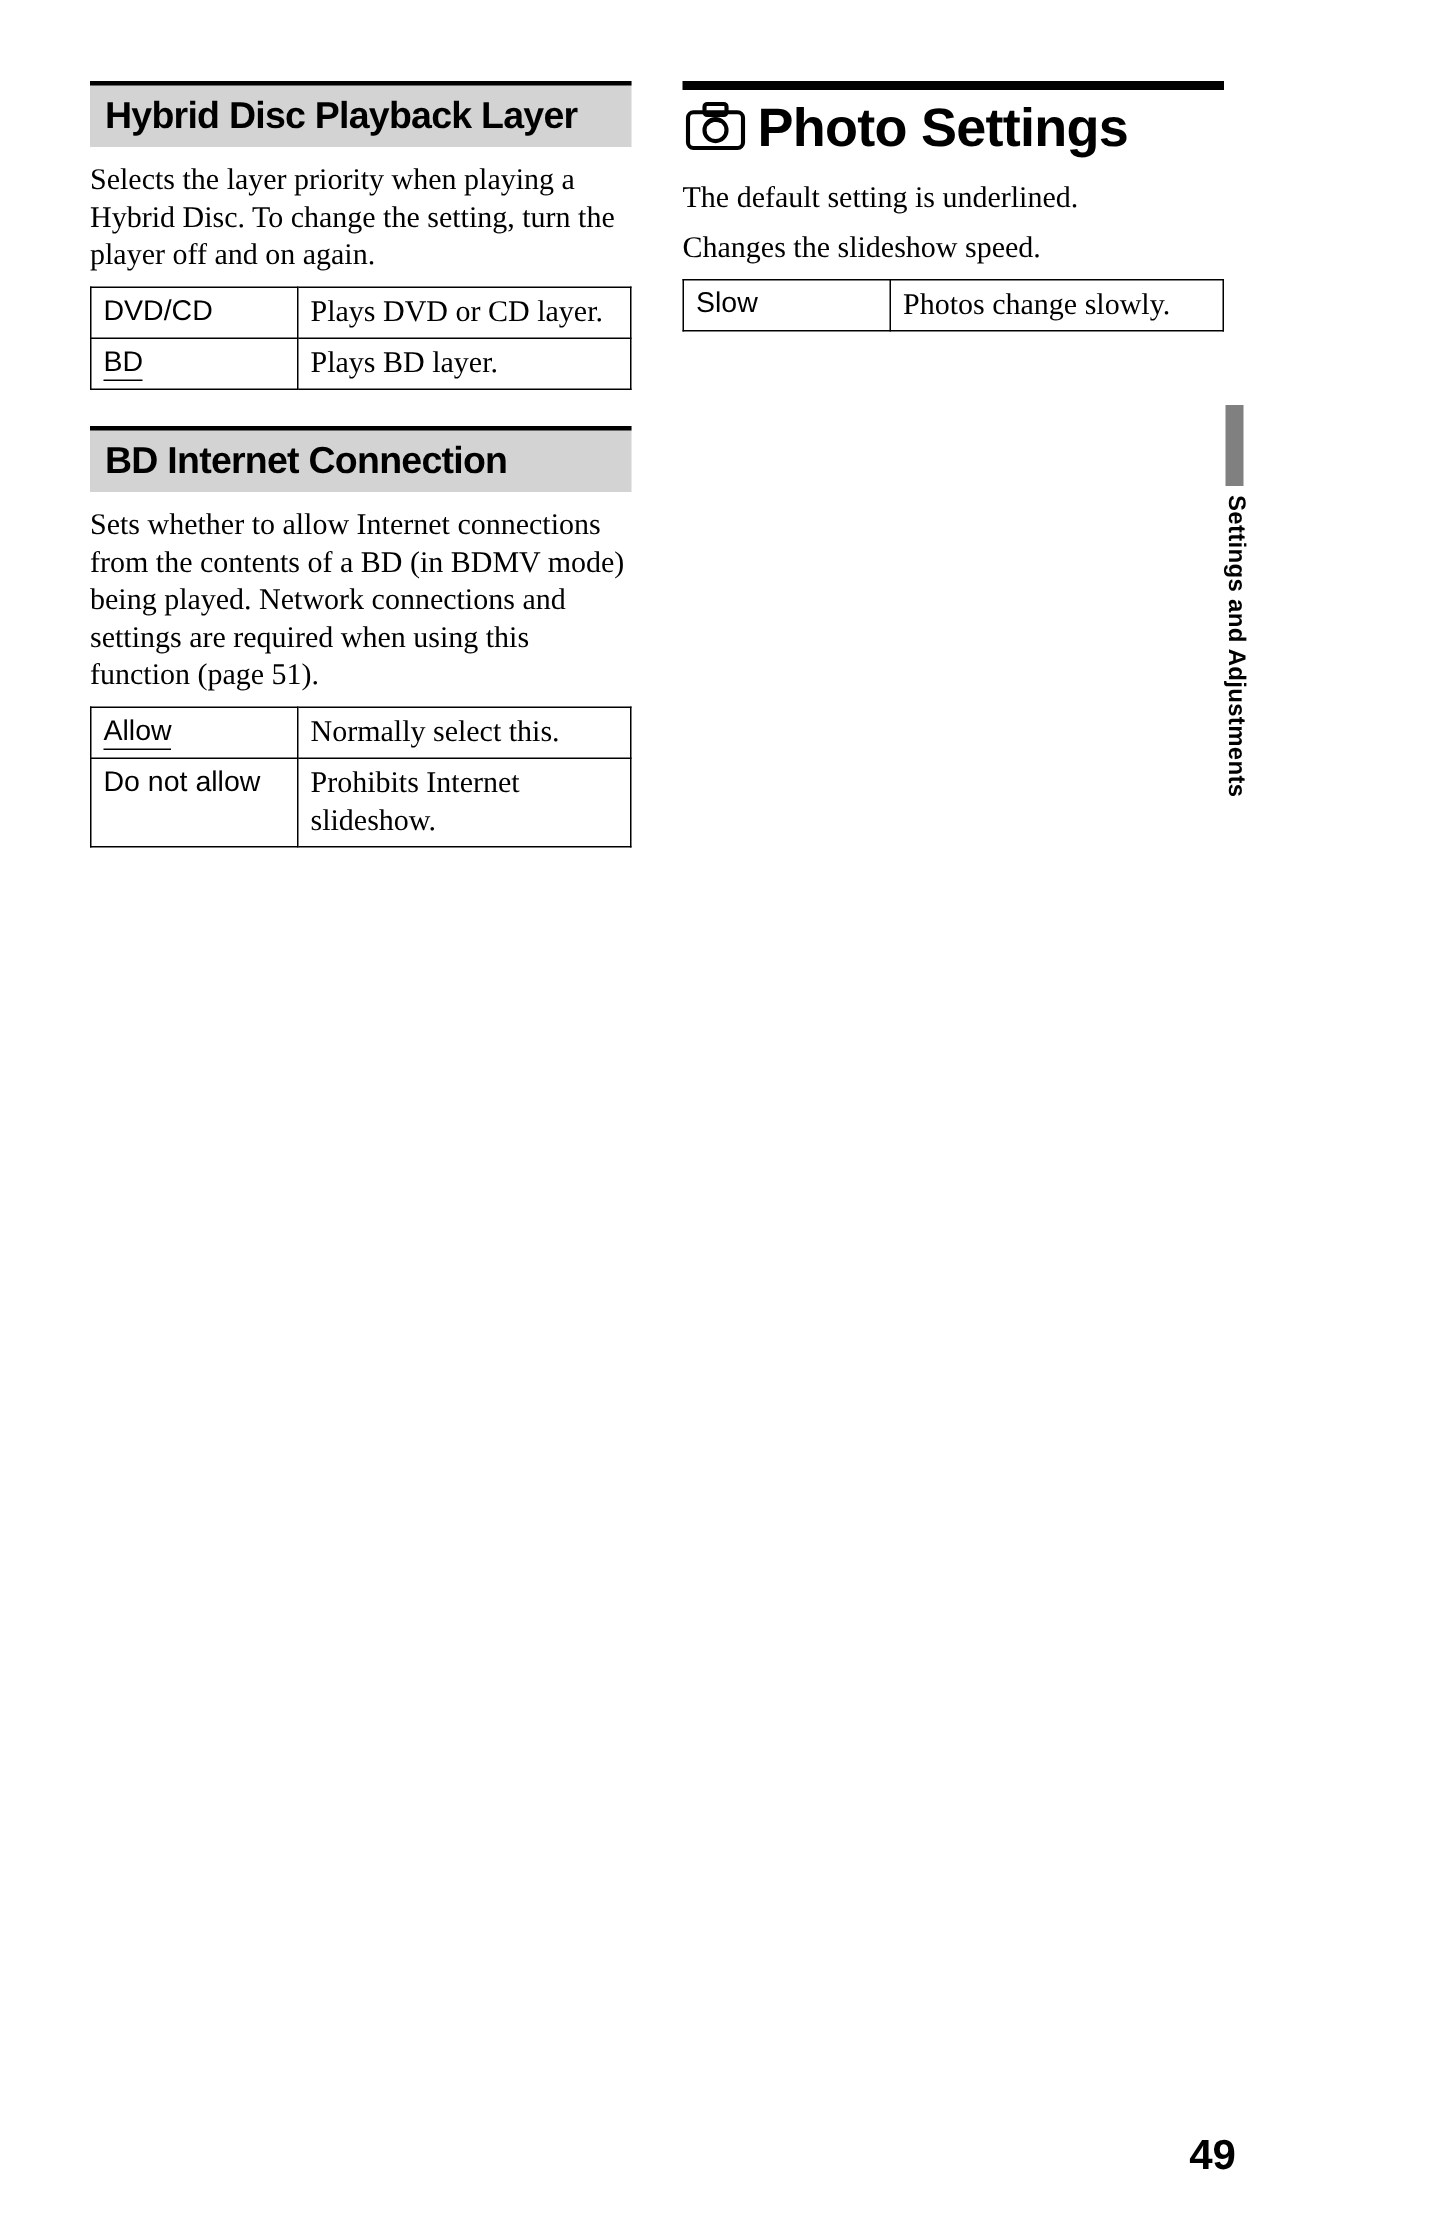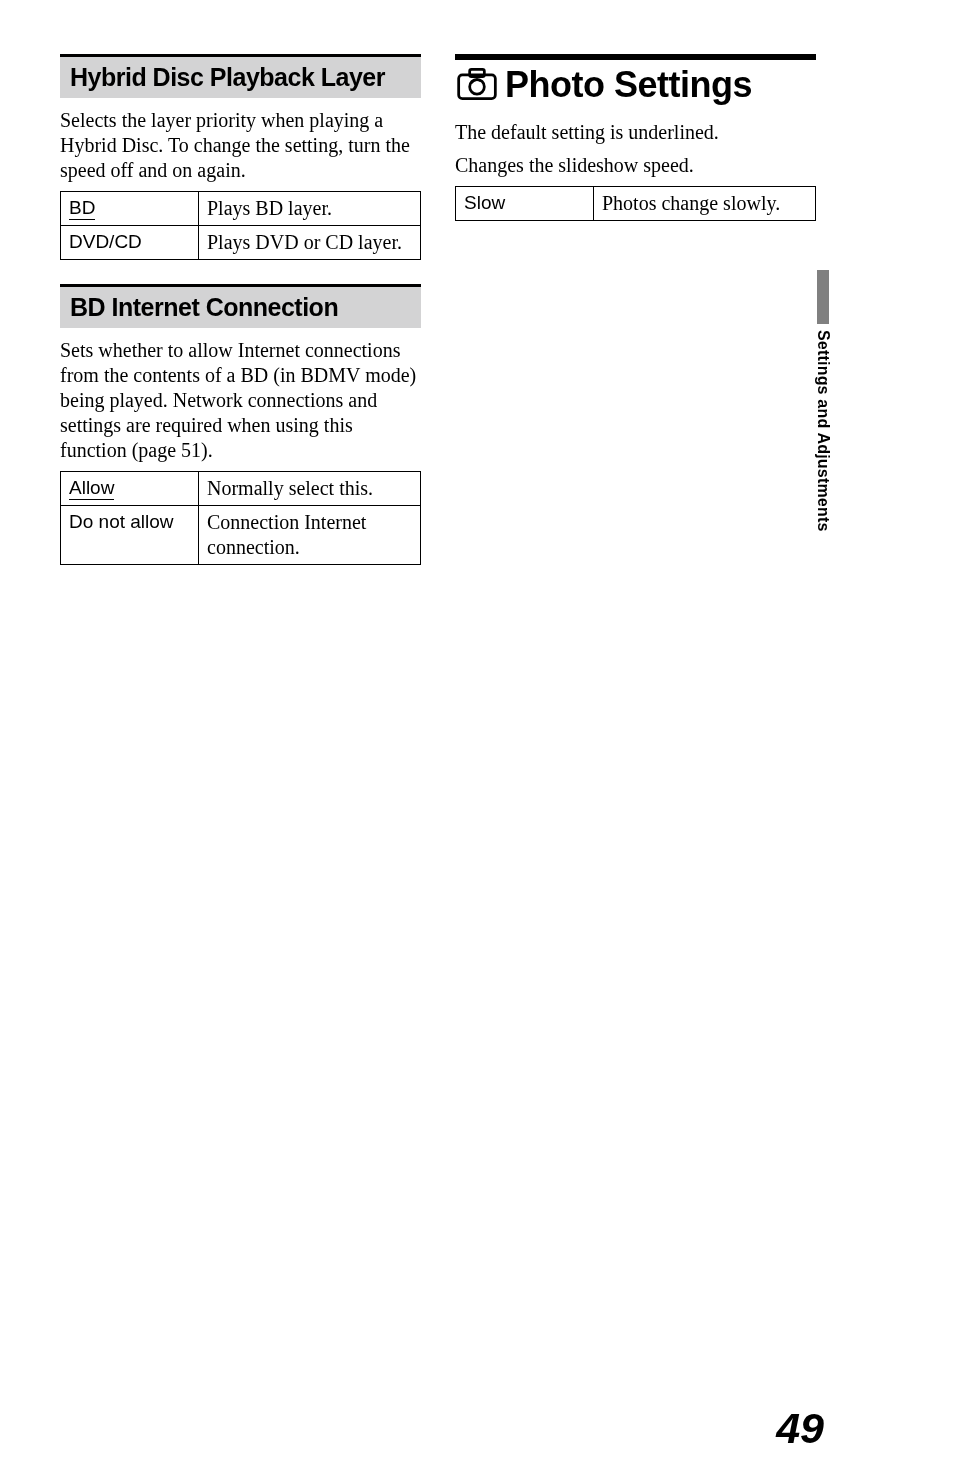--- a/index.html
+++ b/index.html
@@ -15,60 +15,60 @@
   table.spec td.key { width: 138px; font-family: Arial, Helvetica, sans-serif; font-size: 19px; }
   table.spec td.key .ul { border-bottom: 1.5px solid #000; padding-bottom: 1px; }
   .photo-head { margin-bottom: 14px; }
   .photo-head .rule { height: 6px; background: #000; margin-bottom: 4px; }
   .photo-head .row { display: flex; align-items: flex-start; gap: 6px; }
   .photo-head .title { font-family: Arial, Helvetica, sans-serif; font-weight: 900; font-size: 36px; letter-spacing: -0.5px; }
   .icon-slot { width: 44px; height: 40px; display: flex; align-items: center; justify-content: center; }
   .side-tab { position: absolute; right: 34px; top: 270px; display: flex; flex-direction: column; align-items: center; }
   .side-tab .mark { width: 12px; height: 54px; background: #808080; margin-bottom: 6px; }
   .side-tab .txt { writing-mode: vertical-rl; font-family: Arial, Helvetica, sans-serif; font-weight: bold; font-size: 16px; letter-spacing: 0.2px; }
-  .page-num { position: absolute; right: 42px; bottom: 30px; font-family: Arial, Helvetica, sans-serif; font-weight: 900; font-style: italic; font-size: 43px; }
+  .page-num { position: absolute; right: 42px; bottom: 30px; font-family: Arial, Helvetica, sans-serif; font-weight: 900; font-size: 28px; }
 </style>
 </head>
 <body>
 
 <div class="page">
   <div class="columns">
 
     <div class="col">
 
       <div class="section-bar">
         <div class="title">Hybrid Disc Playback Layer</div>
       </div>
-      <p class="body-text">Selects the layer priority when playing a Hybrid Disc. To change the setting, turn the speed off and on again.</p>
+      <p class="body-text">Selects the layer priority when playing a Hybrid Disc. To change the setting, turn the player off and on again.</p>
       <table class="spec">
         <tbody>
             <tr>
+          <td class="key"><span>DVD/CD</span></td>
+          <td>Plays DVD or CD layer.</td>
+        </tr>
+        <tr>
           <td class="key"><span class="ul">BD</span></td>
           <td>Plays BD layer.</td>
-        </tr>
-        <tr>
-          <td class="key"><span>DVD/CD</span></td>
-          <td>Plays DVD or CD layer.</td>
         </tr>
       </tbody>
         </table>
 
       <div class="section-bar">
         <div class="title">BD Internet Connection</div>
       </div>
       <p class="body-text">Sets whether to allow Internet connections from the contents of a BD (in BDMV mode) being played. Network connections and settings are required when using this function (page 51).</p>
       <table class="spec">
         <tbody>
             <tr>
           <td class="key"><span class="ul">Allow</span></td>
           <td>Normally select this.</td>
         </tr>
         <tr>
           <td class="key"><span>Do not allow</span></td>
-          <td>Connection Internet connection.</td>
+          <td>Prohibits Internet slideshow.</td>
         </tr>
       </tbody>
         </table>
 
     </div>
 
     <div class="col">
 
       <div class="photo-head">
         <div class="rule"></div>

